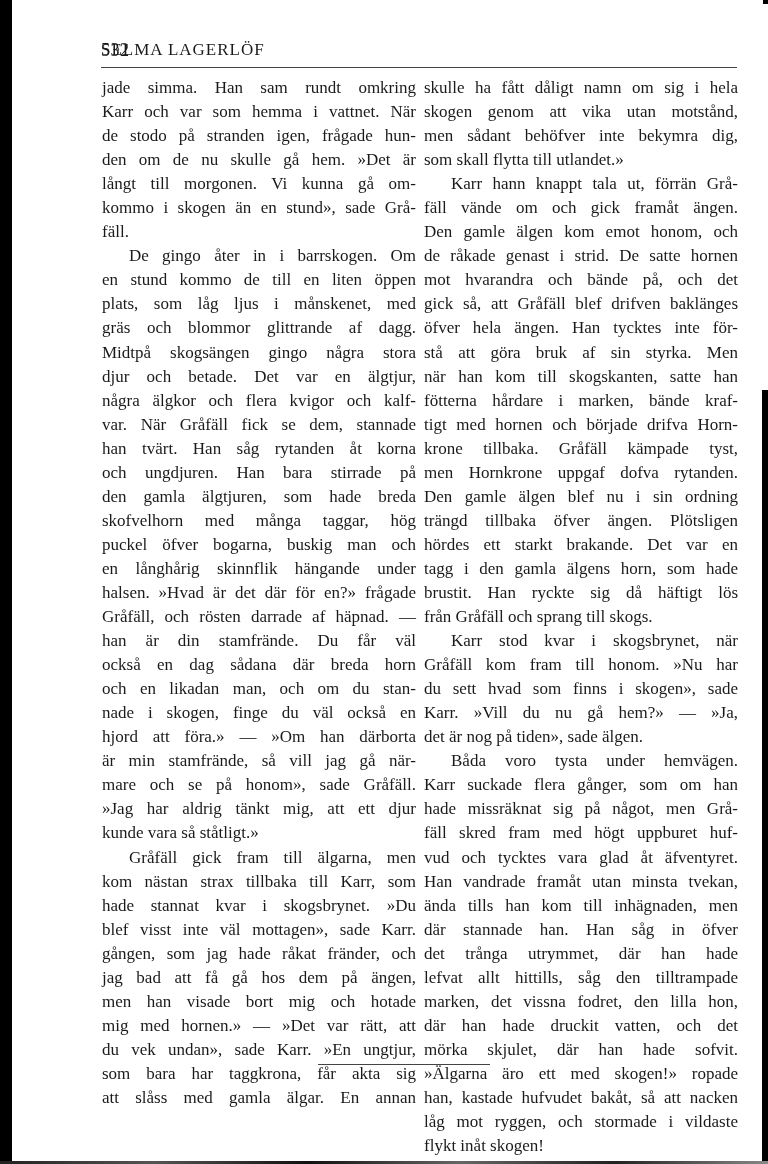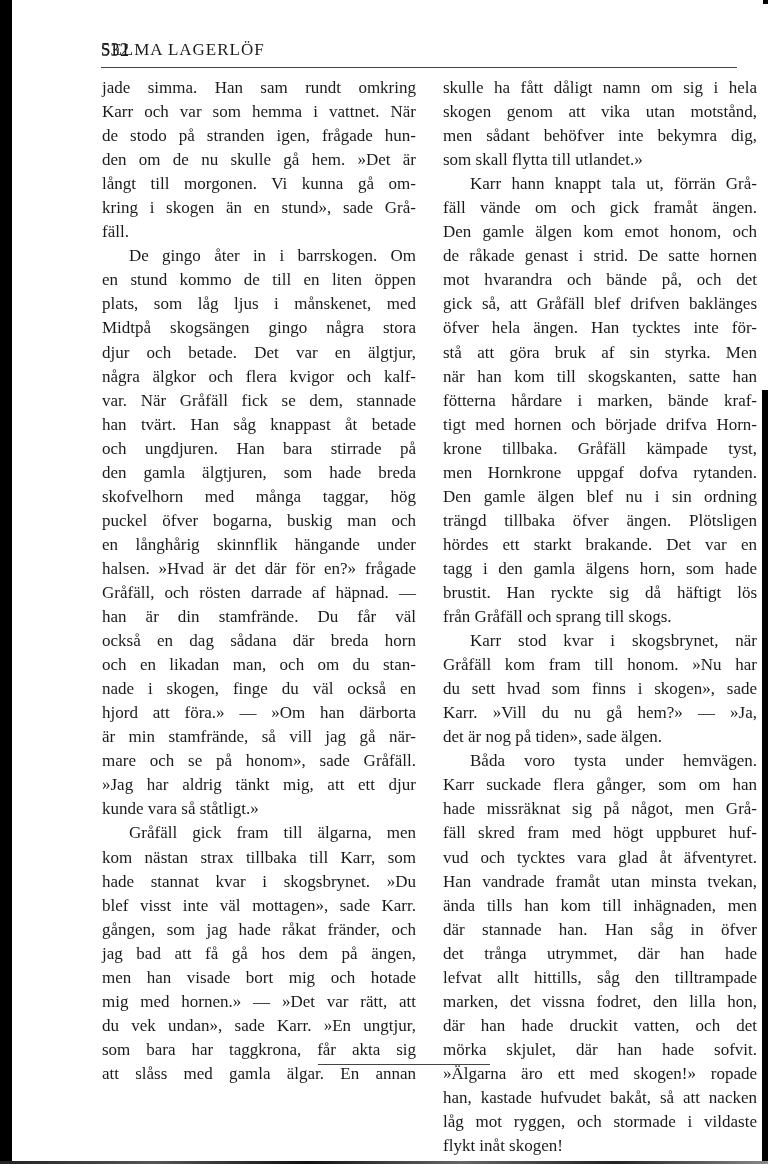--- a/index.html
+++ b/index.html
@@ -66,21 +66,21 @@
       background: #444;
     }
     .column {
       position: absolute;
       top: 76px;
       font-size: 17px;
       line-height: 24.05px;
       text-align: justify;
     }
     .col-left { left: 102px; width: 314px; }
-    .col-right { left: 424px; width: 314px; margin-left: 19px; }
+    .col-right { left: 424px; width: 314px; }
     .column p {
       margin: 0;
     }
     .column p.indent { text-indent: 27px; }
     .line {
       display: block;
       text-align: justify;
       text-align-last: justify;
       white-space: nowrap;
       height: 24.05px;
@@ -109,32 +109,33 @@
 </div>
 <div class="head-rule"></div>
 
 <div class="column col-left">
     <p style="text-indent: 0px;">
       <span class="line">jade simma. Han sam rundt omkring</span>
       <span class="line">Karr och var som hemma i vattnet. När</span>
       <span class="line">de stodo på stranden igen, frågade hun-</span>
       <span class="line">den om de nu skulle gå hem. »Det är</span>
       <span class="line">långt till morgonen. Vi kunna gå om-</span>
-      <span class="line">kring i skogen än en stund», sade Grå-</span>
+      <span class="line">kommo i skogen än en stund», sade Grå-</span>
       <span class="line last">fäll.</span>
     </p>
     <p class="indent" style="text-indent: 0px;">
       <span class="line" style="padding-left: 27px;">De gingo åter in i barrskogen. Om</span>
       <span class="line">en stund kommo de till en liten öppen</span>
       <span class="line">plats, som låg ljus i månskenet, med</span>
+      <span class="line">gräs och blommor glittrande af dagg.</span>
       <span class="line">Midtpå skogsängen gingo några stora</span>
       <span class="line">djur och betade. Det var en älgtjur,</span>
       <span class="line">några älgkor och flera kvigor och kalf-</span>
       <span class="line">var. När Gråfäll fick se dem, stannade</span>
-      <span class="line">han tvärt. Han såg knappast åt betade</span>
+      <span class="line">han tvärt. Han såg rytanden åt korna</span>
       <span class="line">och ungdjuren. Han bara stirrade på</span>
       <span class="line">den gamla älgtjuren, som hade breda</span>
       <span class="line">skofvelhorn med många taggar, hög</span>
       <span class="line">puckel öfver bogarna, buskig man och</span>
       <span class="line">en långhårig skinnflik hängande under</span>
       <span class="line">halsen. »Hvad är det där för en?» frågade</span>
       <span class="line">Gråfäll, och rösten darrade af häpnad. —</span>
       <span class="line">han är din stamfrände. Du får väl</span>
       <span class="line">också en dag sådana där breda horn</span>
       <span class="line">och en likadan man, och om du stan-</span>

